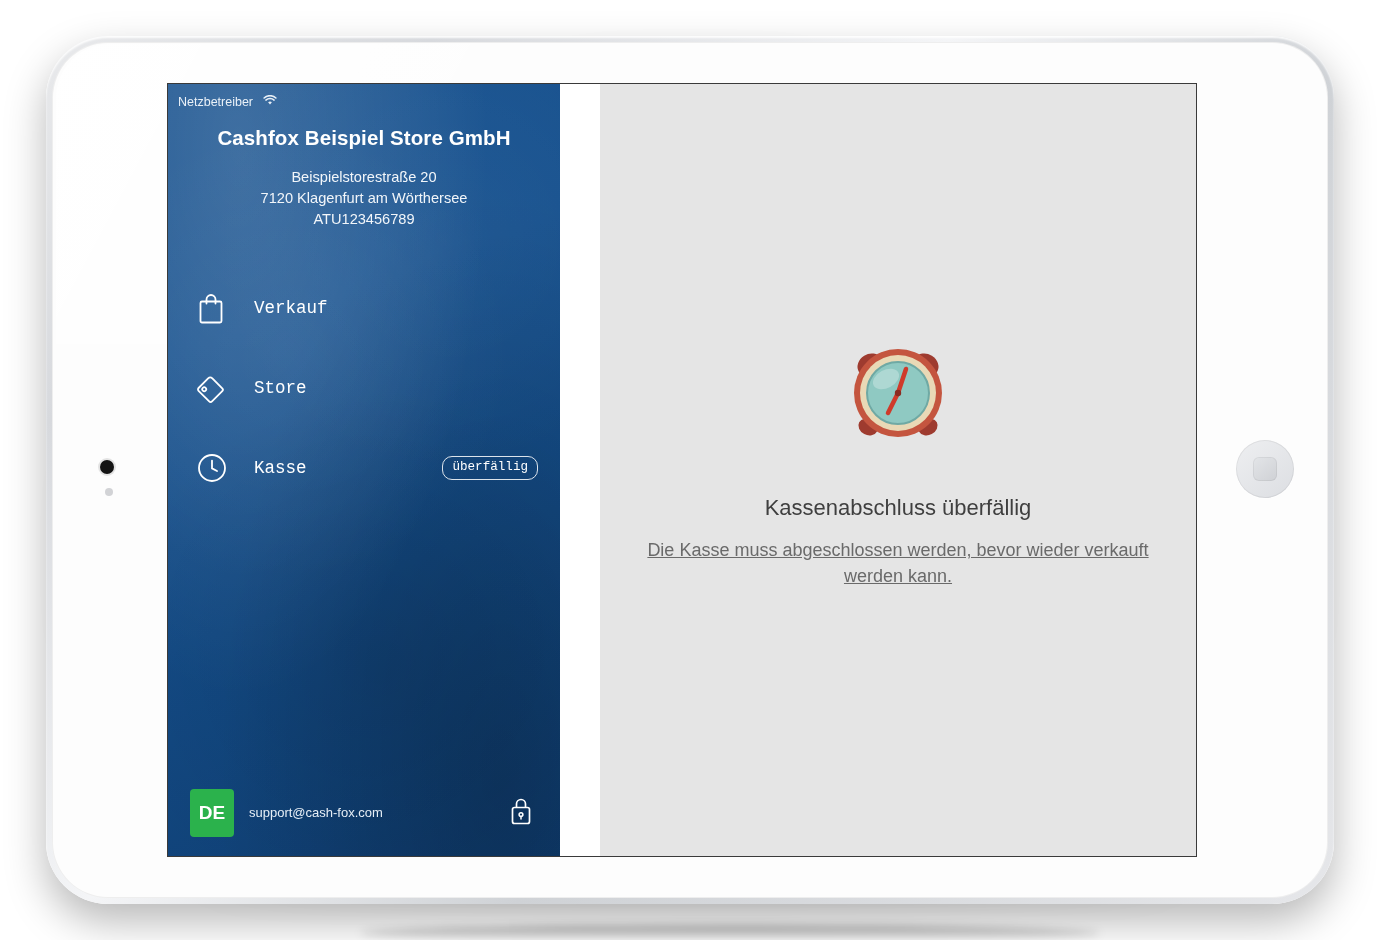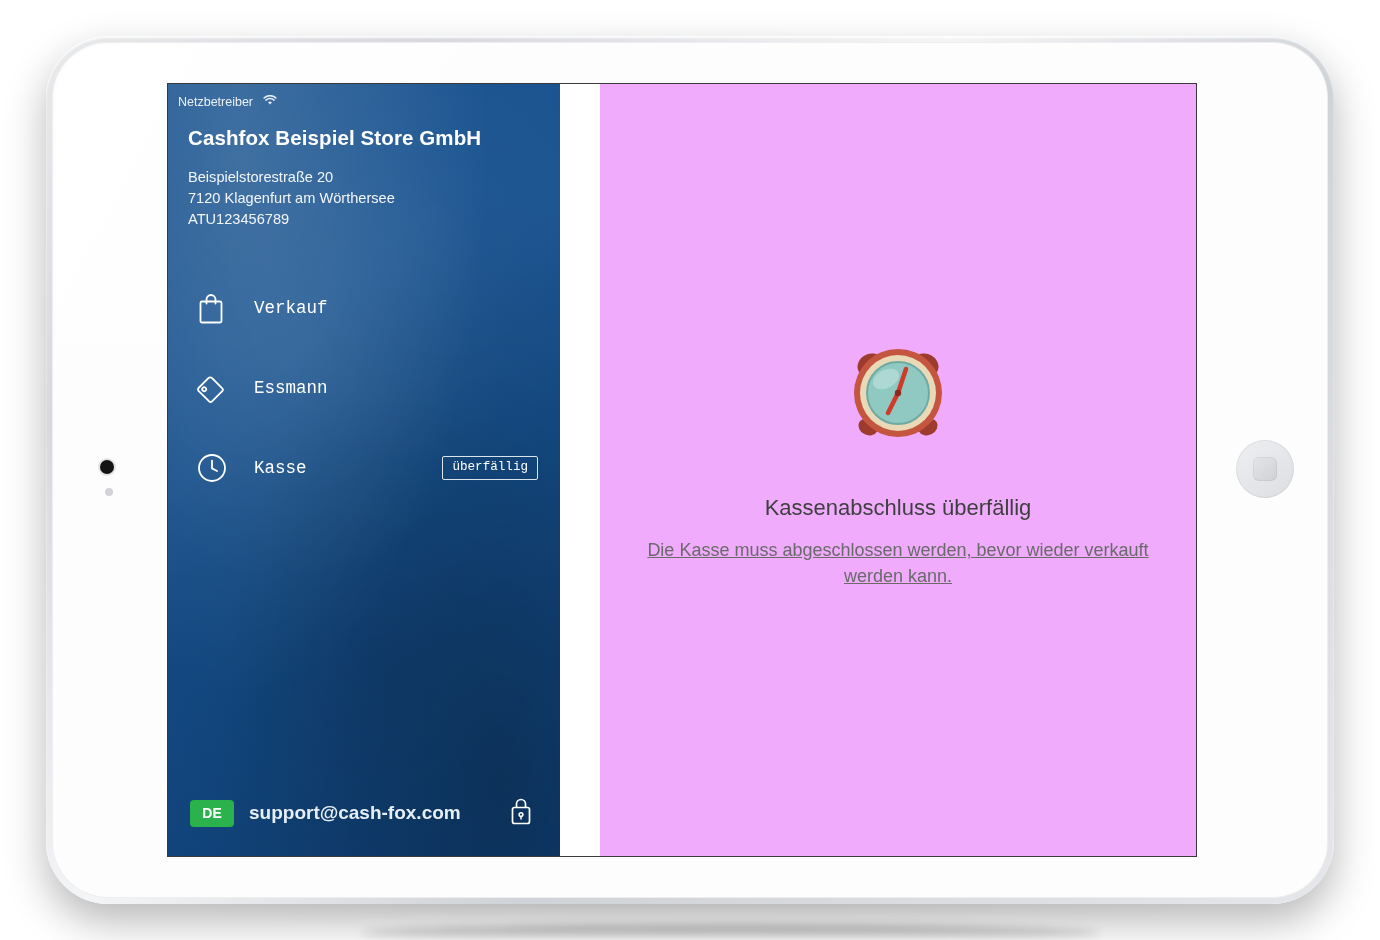--- a/index.html
+++ b/index.html
@@ -162,21 +162,21 @@
     height: 24px;
     padding: 6px 0 0 10px;
     font-size: 12.5px;
     color: #eaf1f8;
   }
   .wifi-icon { display: block; }
 
   .store-block {
     position: relative;
     z-index: 2;
-    text-align: left;
+    text-align: center;
     padding: 12px 20px 0 20px;
   }
   .store-name {
     font-size: 20.5px;
     font-weight: bold;
     letter-spacing: 0.1px;
     margin-bottom: 17px;
   }
   .store-line {
     font-size: 14.6px;
@@ -208,79 +208,78 @@
   .nav-label {
     margin-left: 18px;
     font-size: 17.5px;
     flex: 1 1 auto;
     color: #ffffff;
   }
   .badge {
     font-size: 12.6px;
     color: #ffffff;
     border: 1px solid rgba(255,255,255,0.85);
-    border-radius: 2px;
+    border-radius: 10px;
     padding: 4px 9px 5px 9px;
     line-height: 1;
     white-space: nowrap;
   }
 
   .user-bar {
     position: absolute;
     z-index: 2;
     left: 0;
     right: 0;
     bottom: 0;
     height: 86px;
     display: flex;
     align-items: center;
     padding: 0 22px 0 22px;
   }
   .avatar {
     width: 44px;
-    height: 27px;
+    height: 48px;
     border-radius: 4px;
     background: #2bb24c;
     color: #ffffff;
-    font-size: 14px;
+    font-size: 19px;
     font-weight: bold;
     display: flex;
     align-items: center;
     justify-content: center;
     flex: 0 0 auto;
   }
   .user-text {
     margin-left: 15px;
     flex: 1 1 auto;
   }
   .user-name {
     font-size: 17px;
     line-height: 21px;
   }
   .user-mail {
-    font-size: 19px;
+    font-size: 13px;
     color: #e6eef6;
     line-height: 18px;
-    font-weight: bold;
   }
   .lock-btn {
     flex: 0 0 auto;
     width: 34px;
     height: 40px;
     display: flex;
     align-items: center;
     justify-content: center;
     cursor: pointer;
   }
 
   
   .main {
     flex: 1 1 auto;
     height: 100%;
-    background: #f0abfc;
+    background: #e5e5e5;
     position: relative;
     display: flex;
     align-items: center;
     justify-content: center;
     margin-left: 40px;
   }
   .empty-state {
     width: 560px;
     margin-top: -16px;
     text-align: center;
@@ -355,21 +354,21 @@
 
         <div class="nav-item">
           <span class="nav-icon">
             <svg width="32" height="34" viewBox="0 0 32 34">
               <g transform="rotate(-45 16 17)">
                 <path d="M6.5 7.5 H20 a3 3 0 0 1 3 3 V24.5 a2 2 0 0 1 -2 2 H6.5 a2 2 0 0 1 -2 -2 V9.5 a2 2 0 0 1 2 -2 Z" fill="none" stroke="#ffffff" stroke-width="1.8"></path>
                 <circle cx="9.6" cy="12.4" r="2" fill="none" stroke="#ffffff" stroke-width="1.7"></circle>
               </g>
             </svg>
           </span>
-          <span class="nav-label">Essmann</span>
+          <span class="nav-label">Store</span>
         </div>
 
         <div class="nav-item">
           <span class="nav-icon">
             <svg width="32" height="32" viewBox="0 0 32 32">
               <circle cx="16" cy="16" r="13" fill="none" stroke="#ffffff" stroke-width="1.8"></circle>
               <path d="M16 8.6 V16.4 L21 19" fill="none" stroke="#ffffff" stroke-width="1.8" stroke-linecap="round" stroke-linejoin="round"></path>
             </svg>
           </span>
           <span class="nav-label">Kasse</span>

